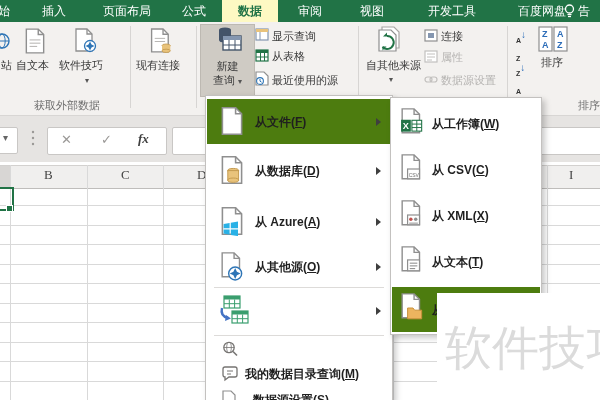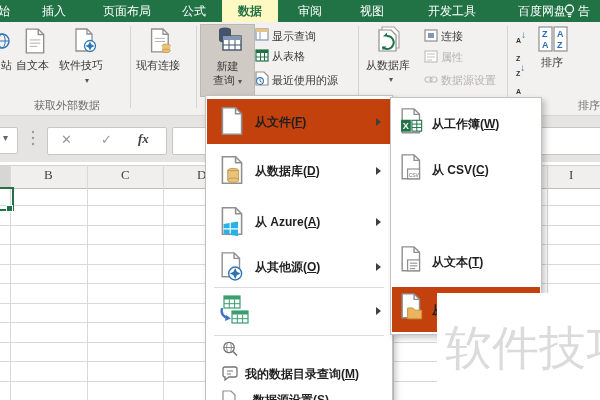--- a/index.html
+++ b/index.html
@@ -37,21 +37,21 @@
            border:2px solid #217346;z-index:3}
   .handle{position:absolute;left:6px;top:205px;width:5px;height:5px;background:#217346;
           border:1px solid #fff;z-index:4}
   
   .menu{position:absolute;background:#fff;border:1px solid #c3c1bf;
         box-shadow:3px 3px 6px rgba(0,0,0,.22)}
   #mainmenu{left:205px;top:95px;width:186px;height:305px;z-index:20;overflow:hidden}
   #submenu{left:390px;top:97px;width:150px;height:236px;z-index:30;overflow:hidden}
   .mi{position:absolute;left:1px;right:1px;cursor:default}
   .mi .lbl{position:absolute;font-size:12px;font-weight:600;color:#1f1f1f;white-space:nowrap}
-  .hl{background:#c2410c}
+  .hl{background:#4d7c0f}
   .msep{position:absolute;left:8px;right:8px;height:1px;background:#dddbd9}
   .sarrow{position:absolute;right:10px;width:0;height:0;border-top:4px solid transparent;
           border-bottom:4px solid transparent;border-left:5px solid #3f3f3f}
   .u{text-decoration:underline}
   .ic{position:absolute}
   
   .wm{left:437px;top:293px;width:163px;height:107px;background:#fff;z-index:40;overflow:hidden}
   .wmtext{position:absolute;left:8px;top:24px;font-size:47px;color:#dbdbdb;
           white-space:nowrap;font-family:"Liberation Sans",sans-serif}
   .sorttxt{font-size:7px;font-weight:700;color:#333;line-height:7px}
@@ -178,21 +178,21 @@
 
   <span class="ic" style="left:376px;top:3px">
     <svg width="34" height="30" viewBox="0 0 34 30">
         <path d="M6 2h12l5 5v16H6z" fill="#fff" stroke="#a8a6a4" stroke-width="1.2"></path>
         <path d="M3 5h12l5 5v16H3z" fill="#fff" stroke="#8f8f8f" stroke-width="1.2"></path>
         <path d="M11 11 a6.5 6.5 0 1 1 -4.5 11" fill="none" stroke="#217346" stroke-width="2"></path>
         <path d="M11 7.5 L11 11.5 L7 11.5 Z" fill="#217346"></path>
         <path d="M6.5 25.5 L6.5 21.5 L10.5 21.5 Z" fill="#217346"></path>
       </svg>
   </span>
-  <div class="riblabel" style="left:366px;top:36px">从数据库</div>
+  <div class="riblabel" style="left:366px;top:36px">自其他来源</div>
   <div class="riblabel dd" style="left:389px;top:53px">▾</div>
 
   <span class="ic" style="left:424px;top:6px">
     <svg width="14" height="13" viewBox="0 0 14 13">
         <rect x="1" y="1" width="12" height="11" fill="#fff" stroke="#8f8f8f" stroke-width="1.2"></rect>
         <rect x="4" y="4" width="6" height="5" fill="#8496b0"></rect>
       </svg>
   </span>
   <div class="riblabel" style="left:441px;top:7px">连接</div>
 
@@ -410,20 +410,33 @@
       <svg width="26" height="32" viewBox="0 0 24 28">
           <path d="M2 1h11l5 5v17H2z" fill="#fff" stroke="#8f8f8f" stroke-width="1.3"></path>
           <path d="M13 1v5h5" fill="none" stroke="#8f8f8f" stroke-width="1.3"></path>
           <rect x="7" y="14" width="11" height="9" fill="#fff" stroke="#8f8f8f" stroke-width="1.1"></rect>
           <text x="8" y="21" font-size="4.6" fill="#6f6f6f" font-family="Liberation Sans,sans-serif">CSV</text>
         </svg>
     </span>
     <span class="lbl" style="left:40px;top:14px"><span>从 CSV(</span><span class="u">C</span><span>)</span></span>
   </div>
 
+  <div class="mi" style="top:96px;height:43px">
+    <span class="ic" style="left:8px;top:5px">
+      <svg width="26" height="32" viewBox="0 0 24 28">
+          <path d="M2 1h11l5 5v17H2z" fill="#fff" stroke="#8f8f8f" stroke-width="1.3"></path>
+          <path d="M13 1v5h5" fill="none" stroke="#8f8f8f" stroke-width="1.3"></path>
+          <rect x="7" y="14" width="11" height="9" fill="#fff" stroke="#8f8f8f" stroke-width="1.1"></rect>
+          <circle cx="10" cy="18" r="1.6" fill="#c0504d"></circle>
+          <circle cx="14.5" cy="18" r="1.6" fill="#8f8f8f"></circle>
+          <line x1="8.5" y1="21.5" x2="16.5" y2="21.5" stroke="#8f8f8f" stroke-width="0.9"></line>
+        </svg>
+    </span>
+    <span class="lbl" style="left:40px;top:14px"><span>从 XML(</span><span class="u">X</span><span>)</span></span>
+  </div>
 
   <div class="mi" style="top:142px;height:44px">
     <span class="ic" style="left:8px;top:5px">
       <svg width="26" height="32" viewBox="0 0 24 28">
           <path d="M2 1h11l5 5v17H2z" fill="#fff" stroke="#8f8f8f" stroke-width="1.3"></path>
           <path d="M13 1v5h5" fill="none" stroke="#8f8f8f" stroke-width="1.3"></path>
           <rect x="7" y="13" width="11" height="10" fill="#fff" stroke="#8f8f8f" stroke-width="1.1"></rect>
           <line x1="9" y1="16" x2="16" y2="16" stroke="#8f8f8f" stroke-width="1"></line>
           <line x1="9" y1="18.5" x2="16" y2="18.5" stroke="#8f8f8f" stroke-width="1"></line>
           <line x1="9" y1="21" x2="14" y2="21" stroke="#8f8f8f" stroke-width="1"></line>

